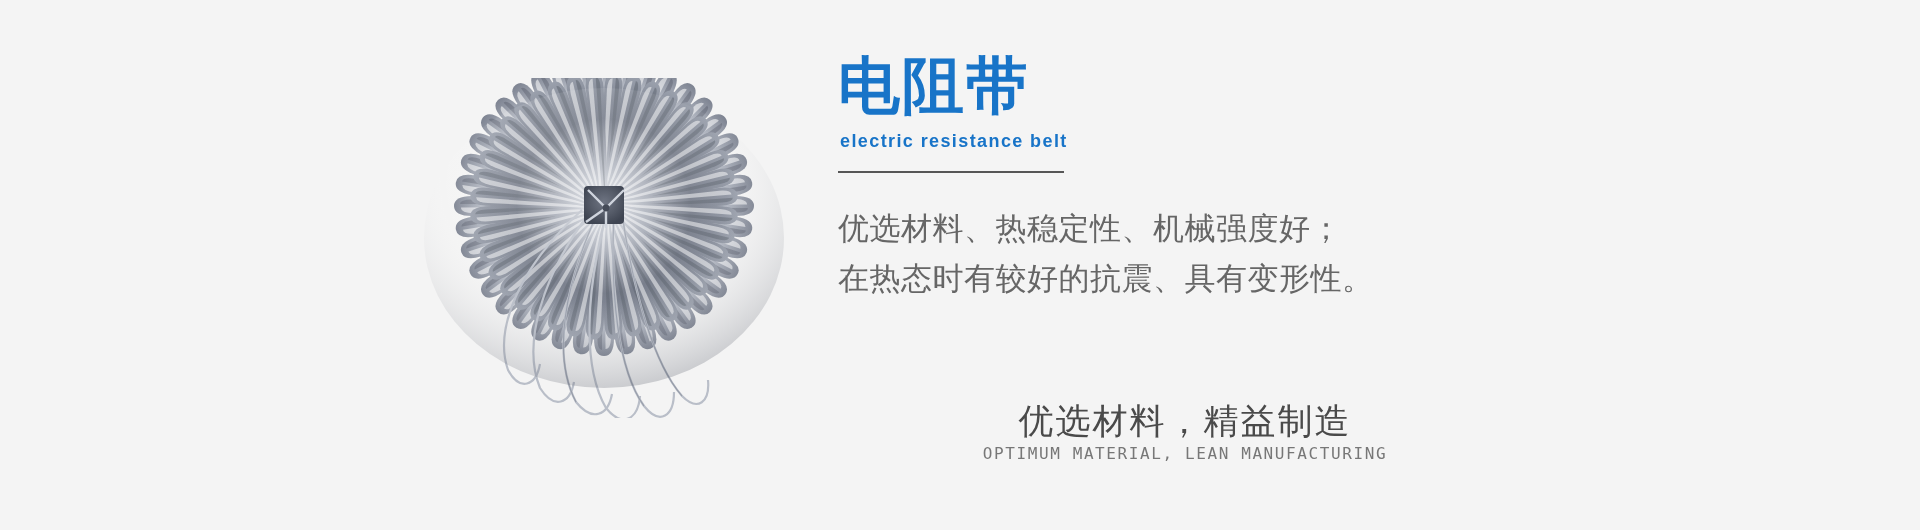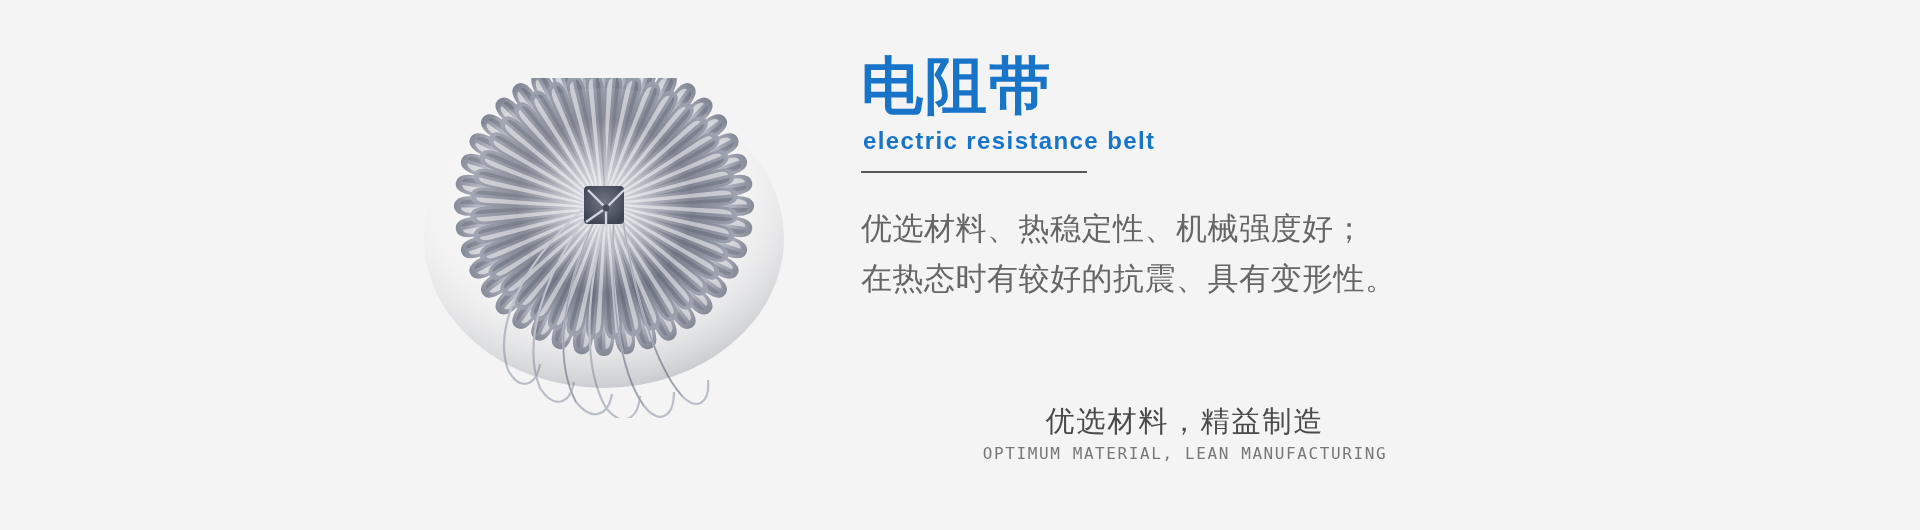--- a/index.html
+++ b/index.html
@@ -27,38 +27,38 @@
     left: 378px;
     top: 62px;
     width: 400px;
     height: 340px;
   }
   .product-svg { display: block; width: 400px; height: 340px; }
 
   
   .text-col {
     position: absolute;
-    left: 861px;
+    left: 838px;
     top: 52px;
     width: 880px;
   }
 
   .title-zh {
     font-size: 62px;
     line-height: 68px;
     font-weight: bold;
     color: #1874c8;
     letter-spacing: 2px;
     margin: 0;
     white-space: nowrap;
   }
 
   .title-en {
     margin: 10px 0 0 2px;
-    font-size: 24px;
+    font-size: 18px;
     line-height: 22px;
     font-weight: bold;
     color: #1874c8;
     letter-spacing: 1.4px;
     white-space: nowrap;
   }
 
   .rule {
     margin-top: 19px;
     width: 226px;
@@ -78,21 +78,21 @@
 
   
   .tagline {
     position: absolute;
     left: 955px;
     top: 400px;
     width: 460px;
     text-align: center;
   }
   .tagline-zh {
-    font-size: 29px;
+    font-size: 35px;
     line-height: 42px;
     color: #4a4a4a;
     letter-spacing: 2px;
     white-space: nowrap;
   }
   .tagline-en {
     margin-top: 5px;
     font-family: "DejaVu Sans Mono", "Liberation Mono", monospace;
     font-size: 16px;
     line-height: 14px;

